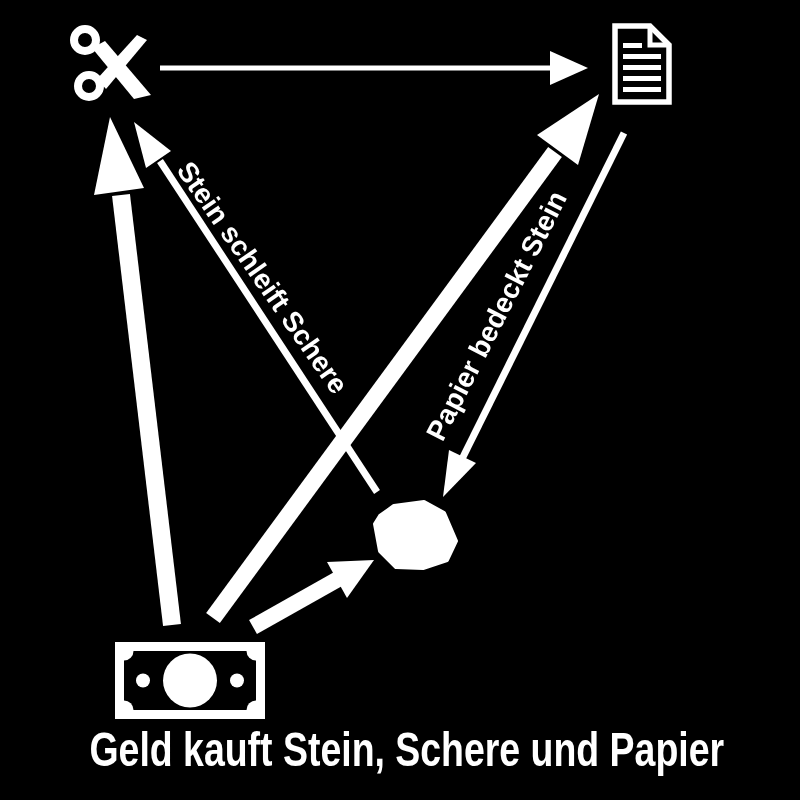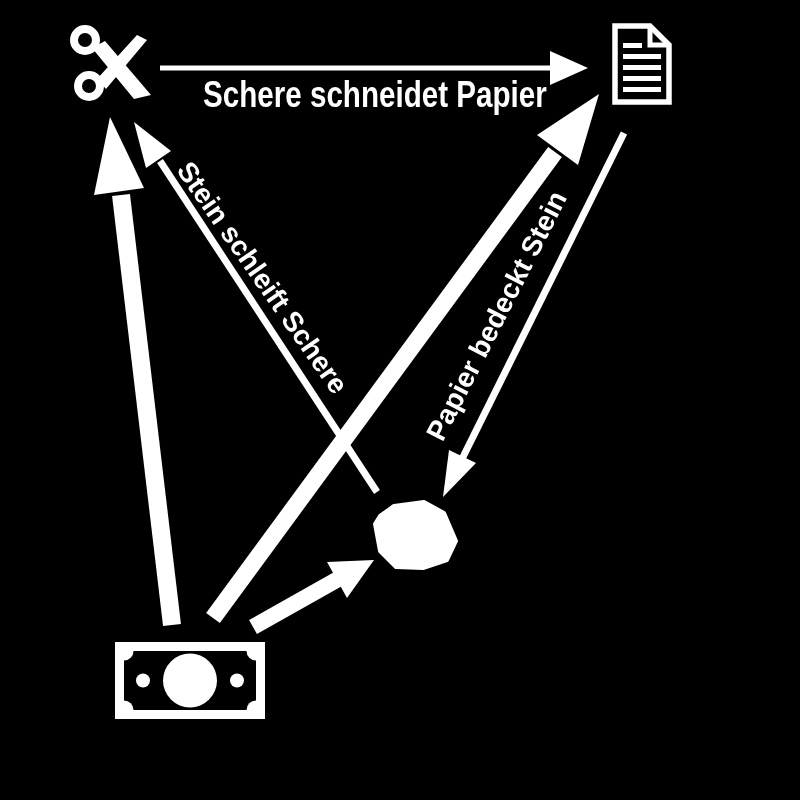--- a/index.html
+++ b/index.html
@@ -129,26 +129,26 @@
     <rect x="4.5" y="4.5" width="141" height="68" fill="#000" stroke="#fff" stroke-width="9"></rect>
     <circle cx="9" cy="9" r="9.5" fill="#fff"></circle>
     <circle cx="141" cy="9" r="9.5" fill="#fff"></circle>
     <circle cx="9" cy="68" r="9.5" fill="#fff"></circle>
     <circle cx="141" cy="68" r="9.5" fill="#fff"></circle>
     <circle cx="75" cy="38.5" r="27" fill="#fff"></circle>
     <circle cx="28" cy="38.5" r="7" fill="#fff"></circle>
     <circle cx="122" cy="38.5" r="7" fill="#fff"></circle>
   </svg>
 
-  <div class="label label-horizontal">
-    <span>Schere schneidet Papier</span>
-  </div>
 
   <div class="label label-rot-left">
     <span>Stein schleift Schere</span>
   </div>
 
   <div class="label label-rot-right">
     <span>Papier bedeckt Stein</span>
   </div>
 
+  <div class="caption">
+    <span>Geld kauft Stein, Schere und Papier</span>
+  </div>
 
 </div>
 
 </body></html>

